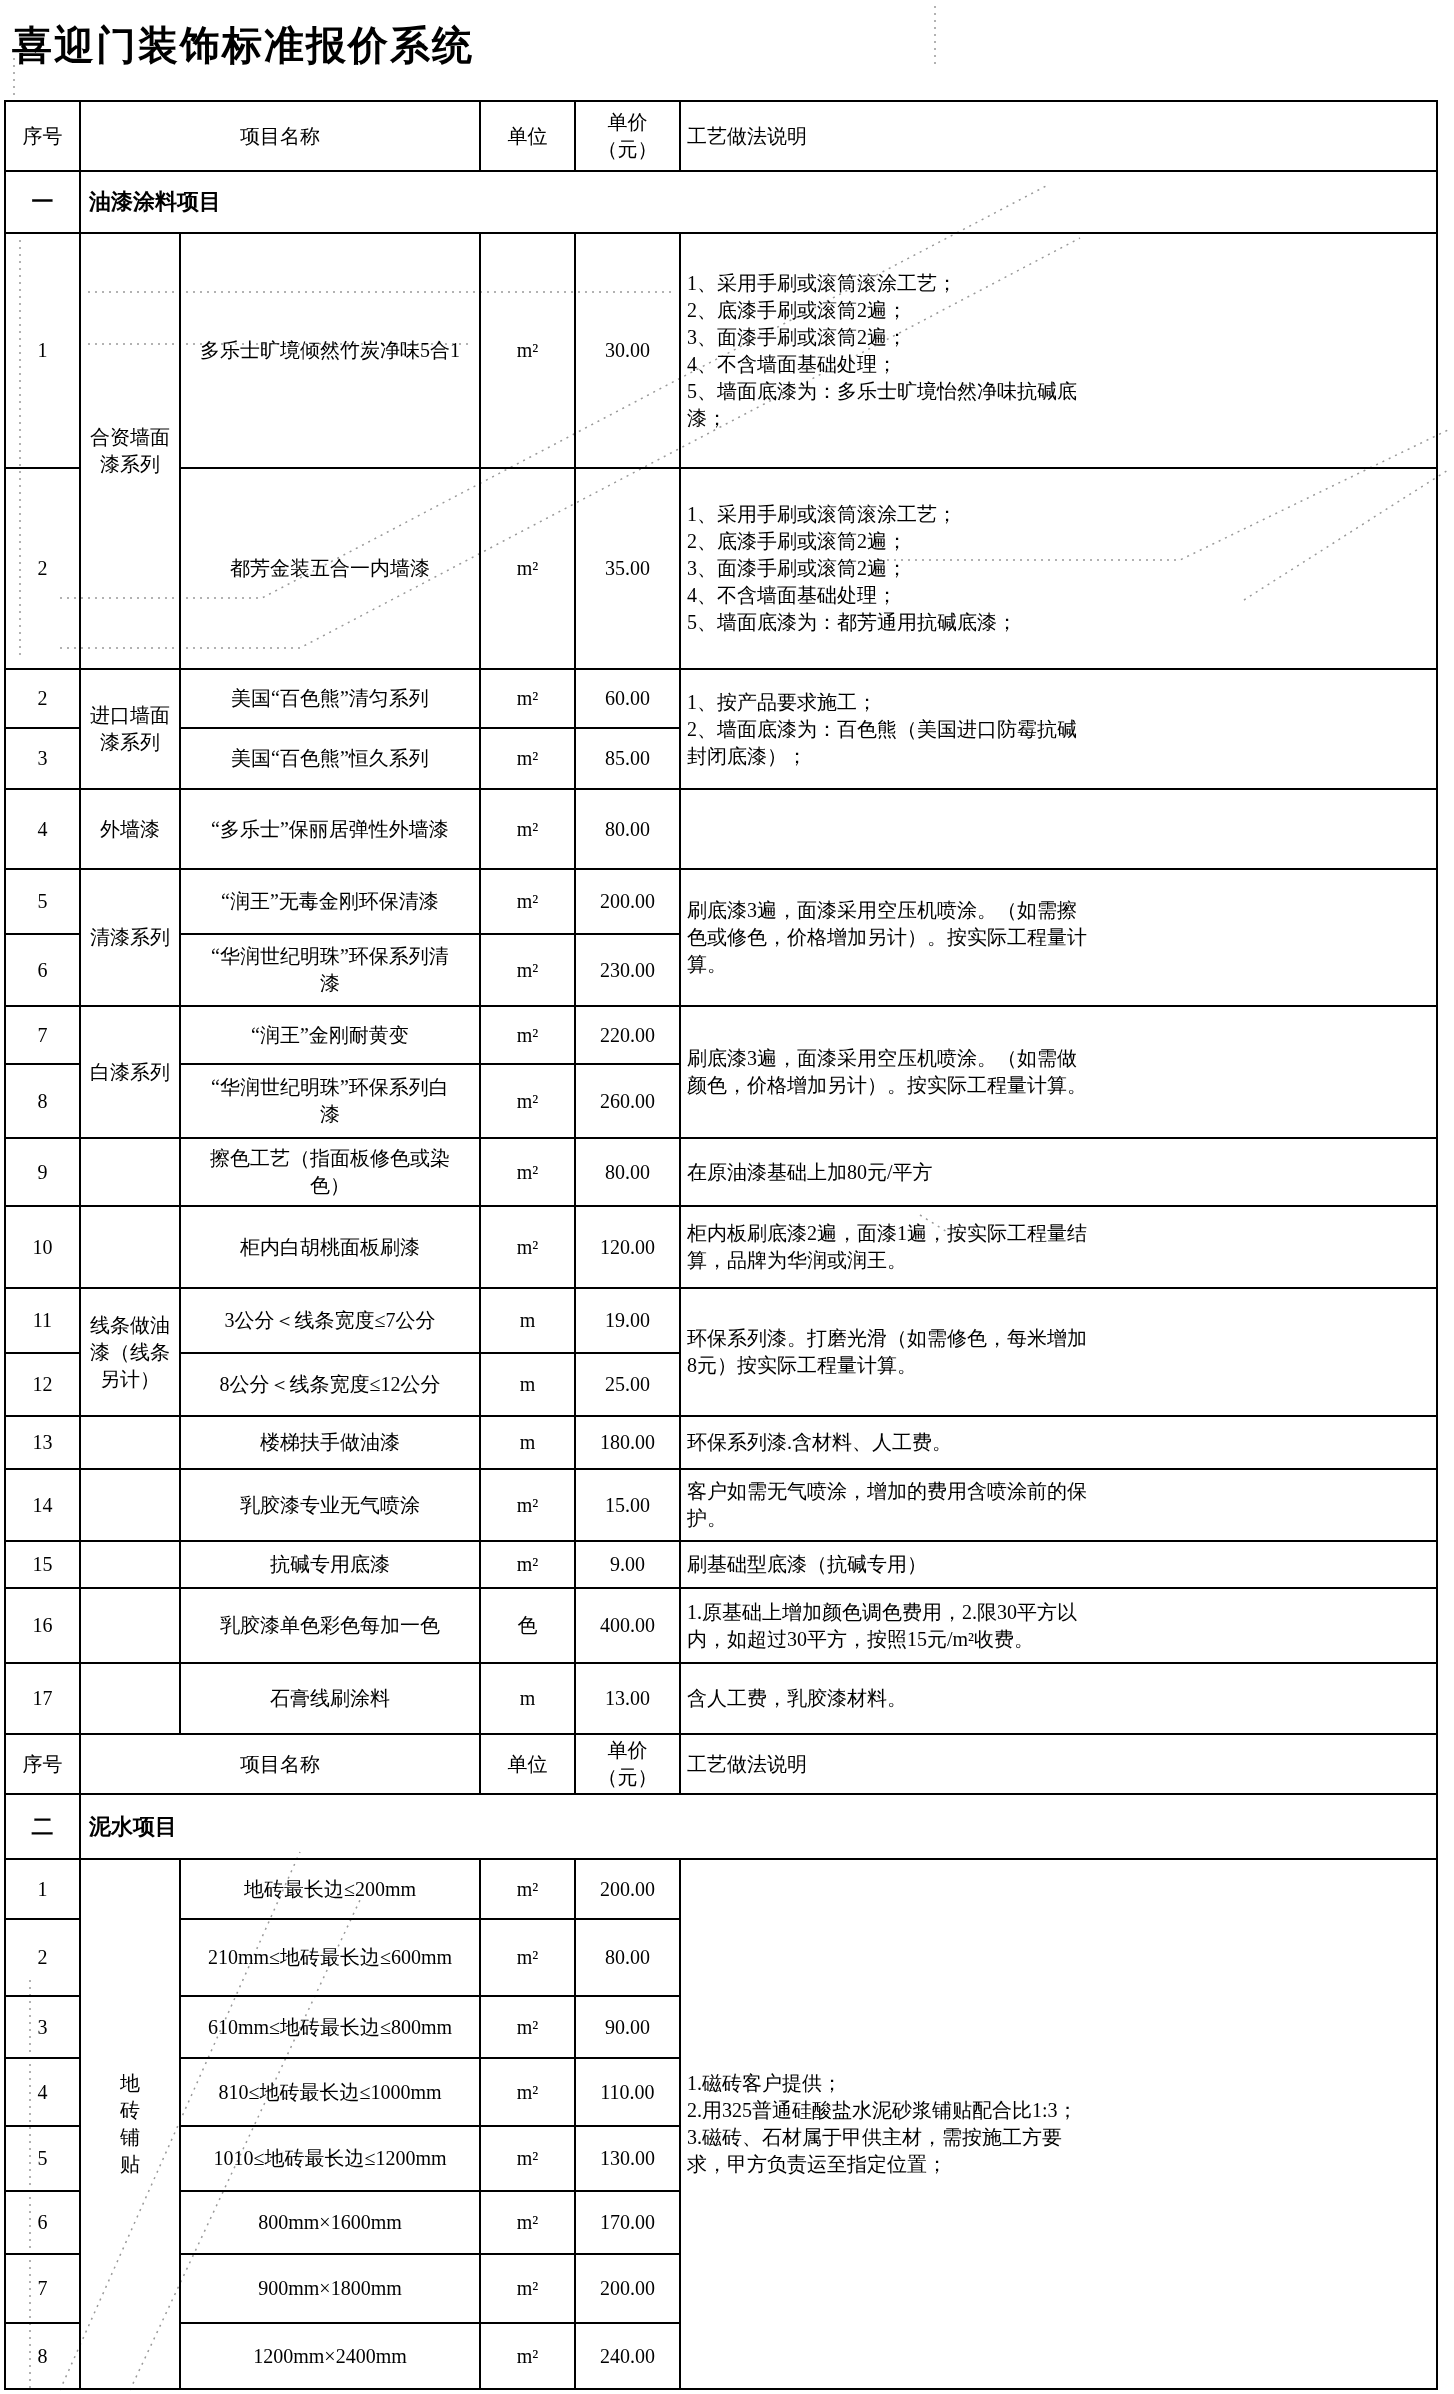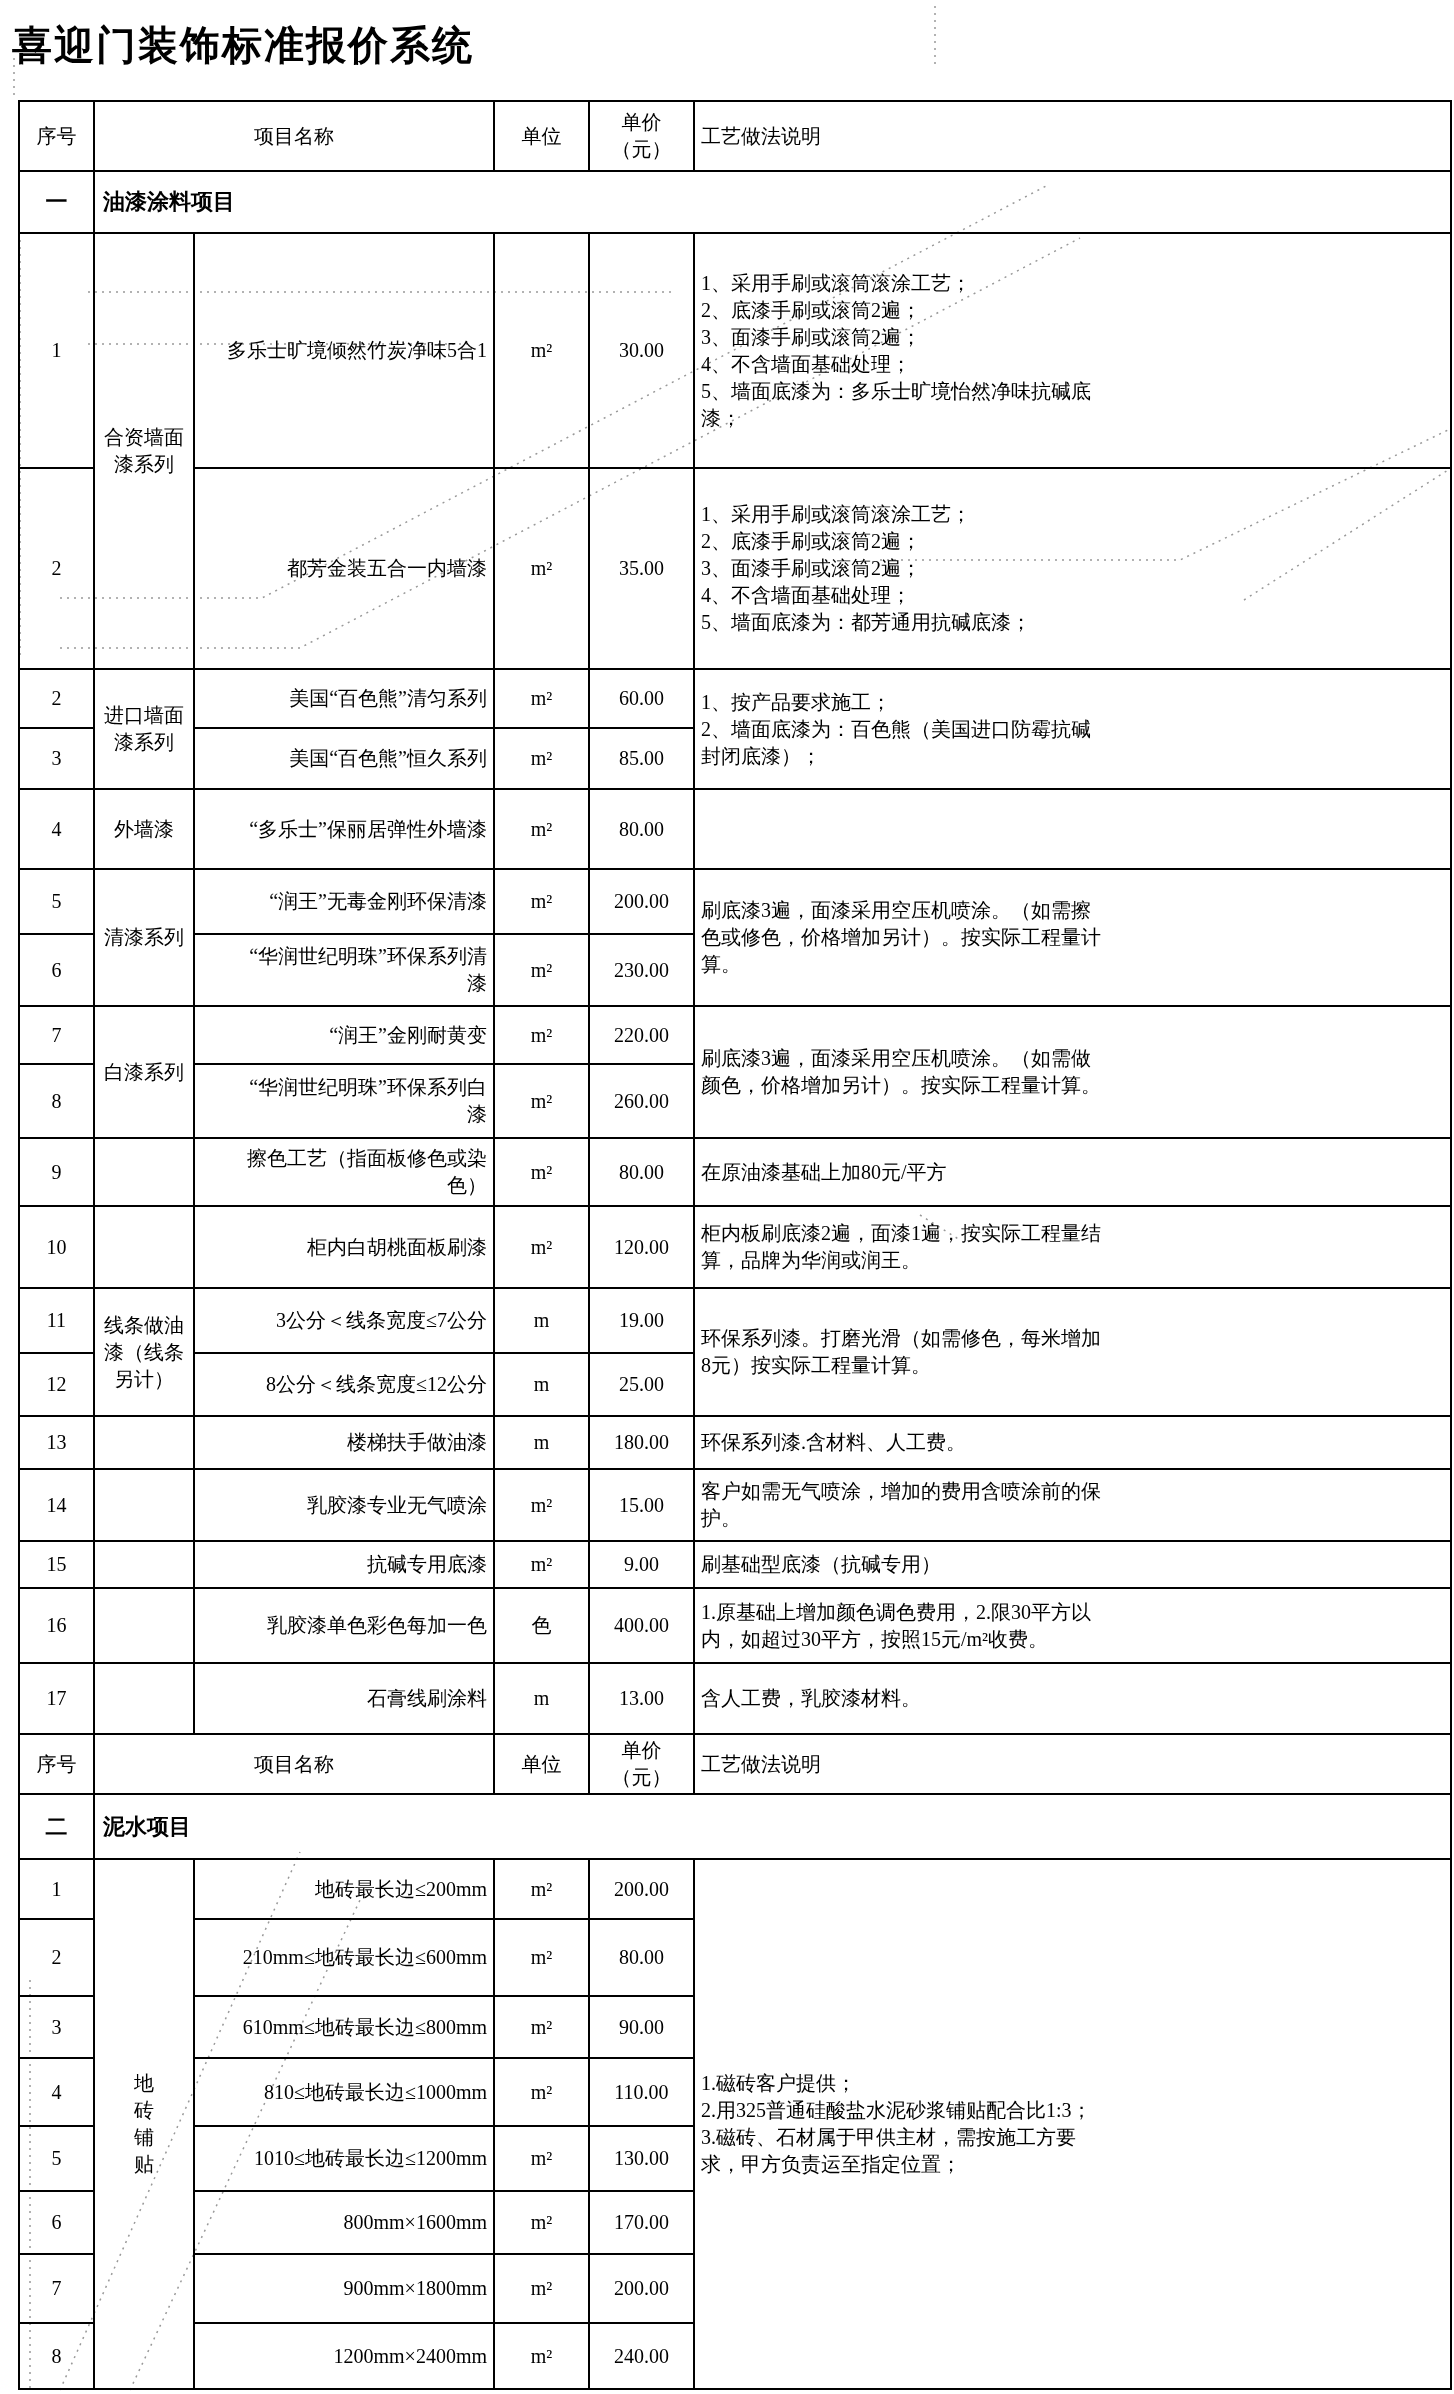--- a/index.html
+++ b/index.html
@@ -6,33 +6,33 @@
   body {
     width:1454px; height:2394px; position:relative;
     background:#ffffff; color:#000;
     font-family:"Liberation Serif","DejaVu Serif",serif;
   }
   .page-title {
     position:absolute; left:12px; top:18px; width:960px;
     text-align:left; font-size:40px; font-weight:bold; letter-spacing:2px;
   }
   table.quote {
-    position:absolute; left:18px; top:100px; width:1434px;
+    position:absolute; left:4px; top:100px; width:1434px;
     border-collapse:collapse; table-layout:fixed;
   }
   table.quote td, table.quote th {
     border:2px solid #000; padding:2px 6px;
     font-size:20px; line-height:1.35; vertical-align:middle;
     white-space:pre-line; overflow:hidden; font-weight:normal;
   }
   th.h { font-size:21px; font-weight:bold; text-align:center; }
   th.h.left { text-align:left; }
   td.no    { text-align:center; }
   td.group { text-align:center; }
-  td.item  { text-align:right; padding-left:8px; }
+  td.item  { text-align:center; padding-left:8px; }
   td.unit  { text-align:center; }
   td.price { text-align:center; }
   td.desc  { text-align:left; padding-left:8px; }
   tr.section td { font-weight:bold; font-size:22px; }
   tr.section td.sec-title { text-align:left; padding-left:8px;border-radius:20px; }
   td.vgroup { line-height:1.8; }
   svg.dots { position:absolute; left:0; top:0; pointer-events:none; }
 </style>
 </head>
 <body>

